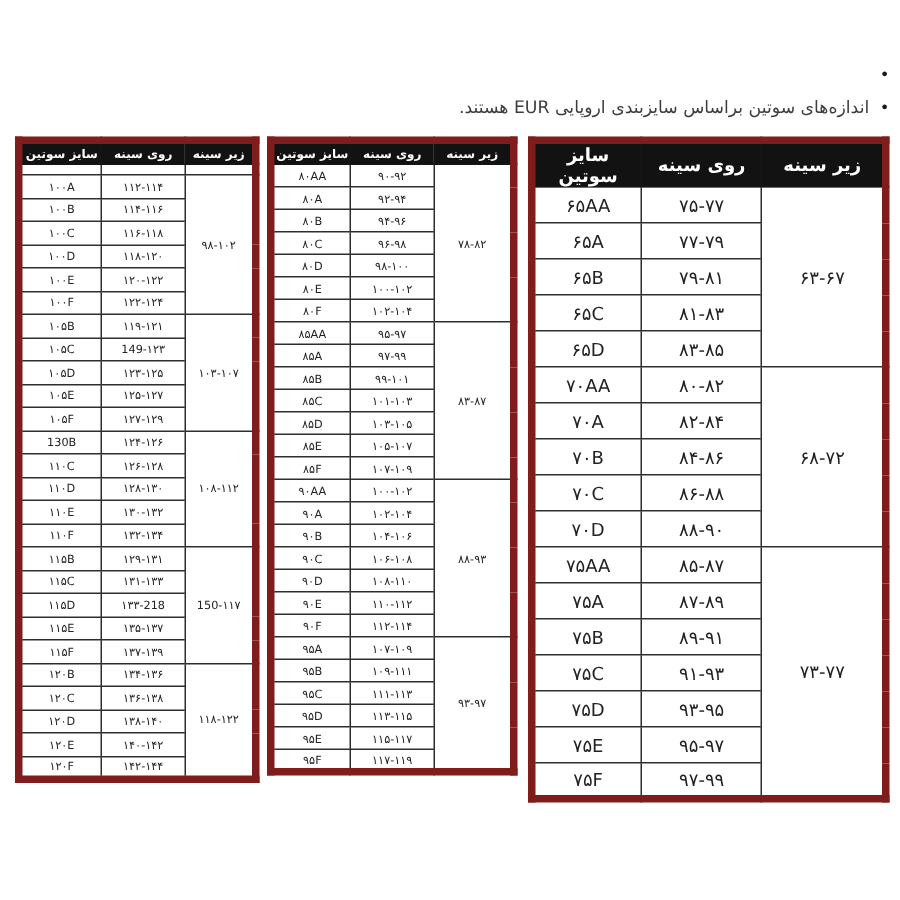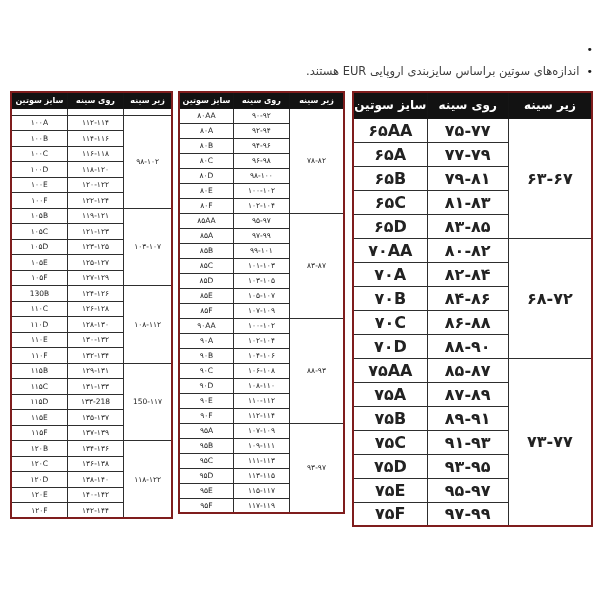--- a/index.html
+++ b/index.html
@@ -27,37 +27,37 @@
   .note{display:flex;align-items:center;margin-bottom:9px;color:var(--note-text);font-size:11.5px;}
   .bullet{margin-left:7px;font-size:11px;color:#1a1a1a;line-height:1;}
 
   .tbl{position:absolute;top:91px;}
   .tbl-left{left:10px;width:163px;}
   .tbl-middle{left:178px;width:167px;}
   .tbl-right{left:352px;width:241px;}
 
   table.size-table{
     border-collapse:collapse;direction:ltr;table-layout:fixed;width:100%;
-    border:2px solid #7f1d1d;
+    border:5px solid #7f1d1d;
   }
   table.size-table th, table.size-table td{
     border:1px solid var(--border);
     text-align:center;vertical-align:middle;padding:0;
     color:var(--text);background:#ffffff;
   }
   table.size-table th{
     background:var(--header-bg);color:#ffffff;font-weight:bold;
     border-color:#151515;
   }
   td.shade{background:var(--shade);}
   tr.group-start td{border-top:1.6px solid #1b1b1b;}
   td.num{direction:ltr;unicode-bidi:isolate;}
 
   .tbl-right th{height:26px;font-size:12px;}
-  .tbl-right td{height:24px;font-size:16px;font-weight:bold;}
+  .tbl-right td{height:24px;font-size:12px;}
   .tbl-middle th{height:16px;font-size:8px;}
   .tbl-middle td{height:15px;font-size:7.5px;margin-top:15px;}
   .tbl-left th{height:16px;font-size:8px;}
   .tbl-left td{height:15.5px;font-size:7.5px;}
   .tbl-left td.spacer{height:7px;}
 
   .tbl-right col.c-size{width:31%;} .tbl-right col.c-bust{width:34%;}
   .tbl-middle col.c-size{width:33%;} .tbl-middle col.c-bust{width:34%;}
   .tbl-left col.c-size{width:35%;} .tbl-left col.c-bust{width:35%;}
 </style>
@@ -335,21 +335,21 @@
             <td class="num shade">۱۰۰F</td>
             <td class="num shade">۱۲۲-۱۲۴</td>
           </tr>
           <tr class="group-start">
             <td class="num">۱۰۵B</td>
             <td class="num">۱۱۹-۱۲۱</td>
             <td rowspan="5" class="num">۱۰۳-۱۰۷</td>
           </tr>
           <tr>
             <td class="num">۱۰۵C</td>
-            <td class="num">۱۲۱-۱۲۳</td>
+            <td class="num">149-۱۲۳</td>
           </tr>
           <tr>
             <td class="num">۱۰۵D</td>
             <td class="num">۱۲۳-۱۲۵</td>
           </tr>
           <tr>
             <td class="num">۱۰۵E</td>
             <td class="num">۱۲۵-۱۲۷</td>
           </tr>
           <tr>

